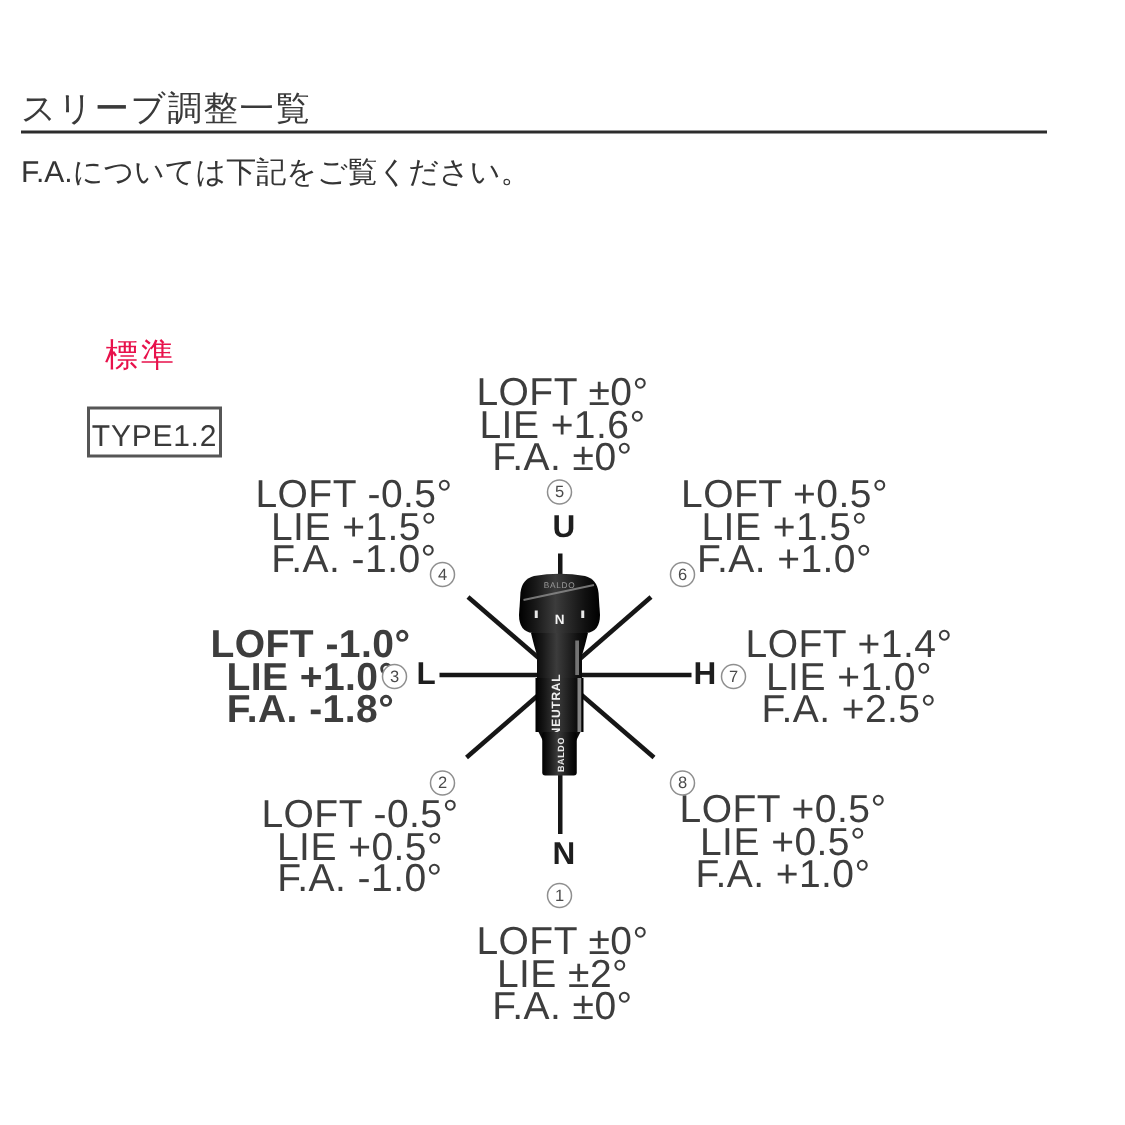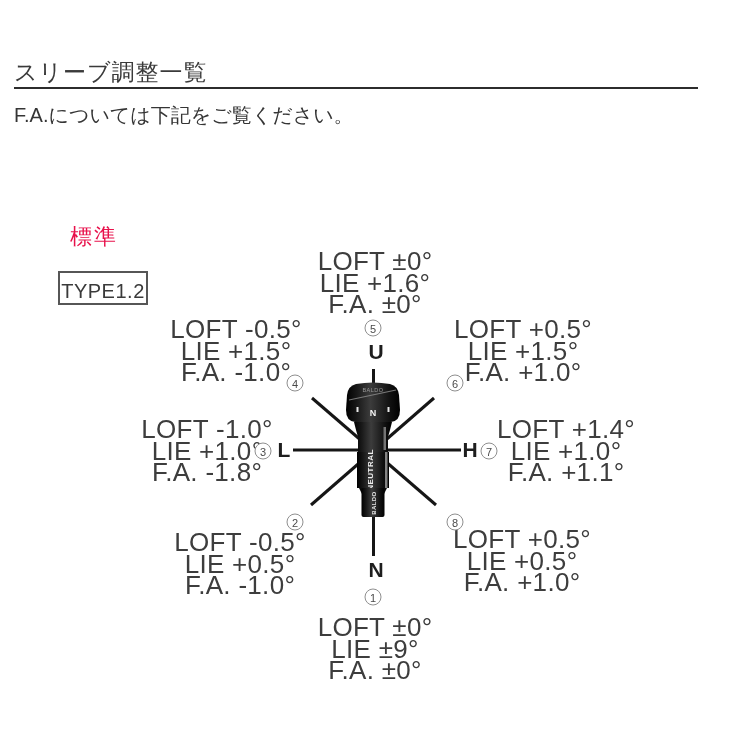--- a/index.html
+++ b/index.html
@@ -121,32 +121,32 @@
   </div>
   <div class="circ" style="left:295px; top:383px;">4</div>
 
   <div class="pos" style="left:523px; top:319px;">
     <div>LOFT +0.5°</div>
     <div>LIE +1.5°</div>
     <div>F.A. +1.0°</div>
   </div>
   <div class="circ" style="left:455px; top:383px;">6</div>
 
-  <div class="pos" style="left:207px; top:419px;">
+  <div class="pos" style="left:207px; top:419px;font-weight:bold;">
     <div>LOFT -1.0°</div>
     <div>LIE +1.0°</div>
     <div>F.A. -1.8°</div>
   </div>
   <div class="circ" style="left:263px; top:451px;">3</div>
   <div class="letter" style="left:284px; top:450px;">L</div>
 
   <div class="pos" style="left:566px; top:419px;">
     <div>LOFT +1.4°</div>
     <div>LIE +1.0°</div>
-    <div>F.A. +1.1°</div>
+    <div>F.A. +2.5°</div>
   </div>
   <div class="letter" style="left:470px; top:450px;">H</div>
   <div class="circ" style="left:489px; top:451px;">7</div>
 
   <div class="pos" style="left:240px; top:532px;">
     <div>LOFT -0.5°</div>
     <div>LIE +0.5°</div>
     <div>F.A. -1.0°</div>
   </div>
   <div class="circ" style="left:295px; top:522px;">2</div>
@@ -155,17 +155,17 @@
     <div>LOFT +0.5°</div>
     <div>LIE +0.5°</div>
     <div>F.A. +1.0°</div>
   </div>
   <div class="circ" style="left:455px; top:522px;">8</div>
 
   <div class="letter" style="left:376px; top:570px;">N</div>
   <div class="circ" style="left:373px; top:597px;">1</div>
   <div class="pos" style="left:375px; top:617px;">
     <div>LOFT ±0°</div>
-    <div>LIE ±9°</div>
+    <div>LIE ±2°</div>
     <div>F.A. ±0°</div>
   </div>
 
 </div>
 
 </body></html>

